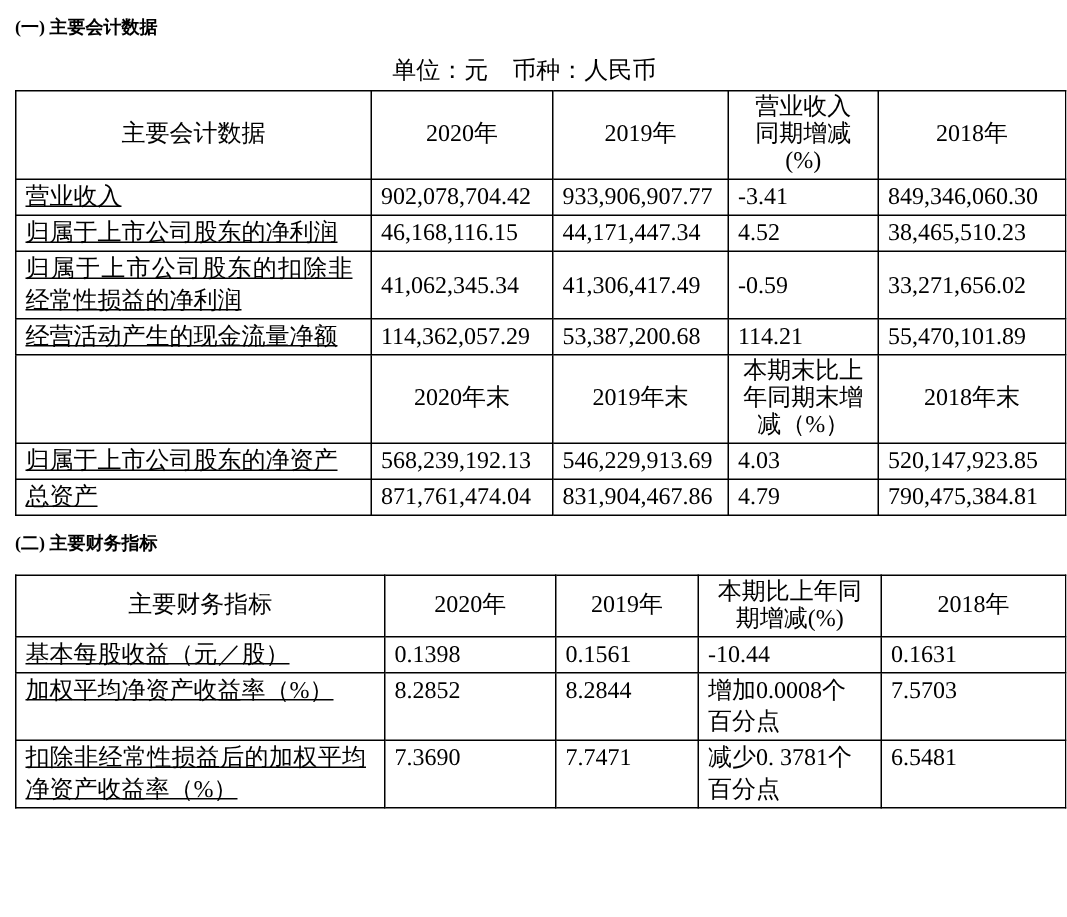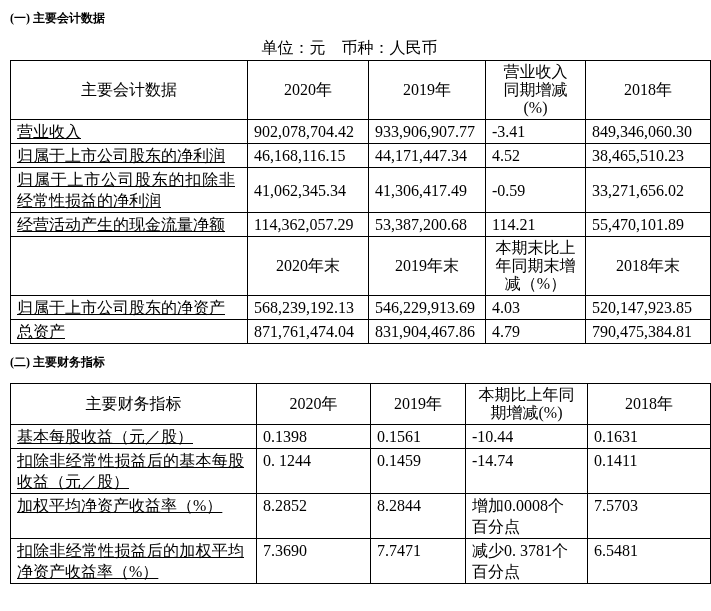--- a/index.html
+++ b/index.html
@@ -166,27 +166,20 @@
     <th>2018年</th>
   </tr>
   <tr>
     <td class="lbl">基本每股收益（元／股）</td>
     <td class="num">0.1398</td>
     <td class="num">0.1561</td>
     <td class="num">-10.44</td>
     <td class="num">0.1631</td>
   </tr>
   <tr>
-    <td class="lbl">扣除非经常性损益后的基本每股收益（元／股）</td>
-    <td class="num">0. 1244</td>
-    <td class="num">0.1459</td>
-    <td class="num">-14.74</td>
-    <td class="num">0.1411</td>
-  </tr>
-  <tr>
     <td class="lbl">加权平均净资产收益率（%）</td>
     <td class="num">8.2852</td>
     <td class="num">8.2844</td>
     <td class="num">增加0.0008个
 百分点</td>
     <td class="num">7.5703</td>
   </tr>
   <tr>
     <td class="lbl">扣除非经常性损益后的加权平均净资产收益率（%）</td>
     <td class="num">7.3690</td>

